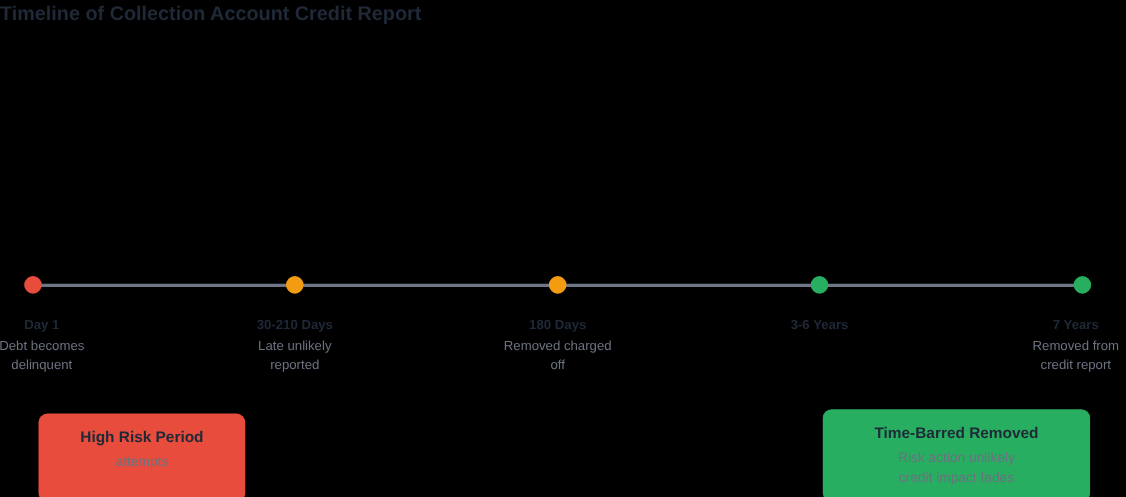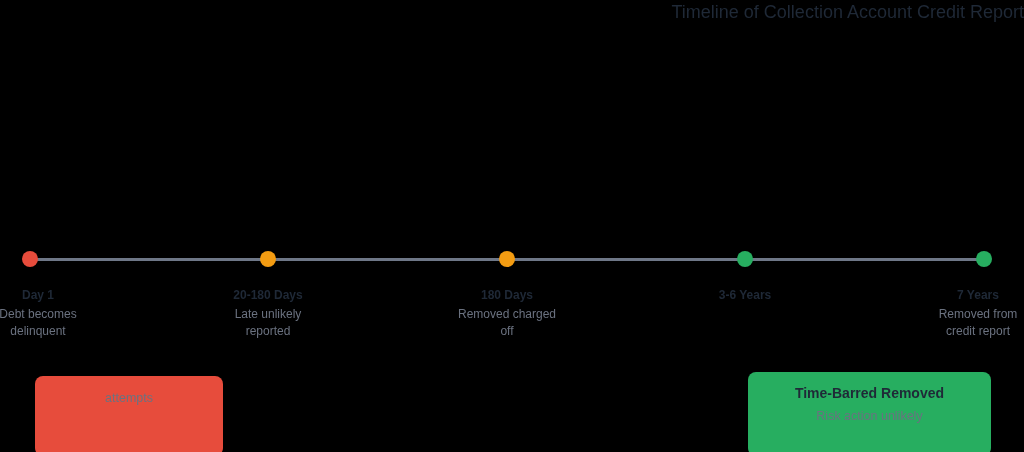--- a/index.html
+++ b/index.html
@@ -6,22 +6,22 @@
   html,body { background:#000; }
   .canvas {
     position:relative;
     width:1024px; height:452px;
     background:#000;
     overflow:hidden;
     font-family:"Liberation Sans", sans-serif;
   }
   .title {
     position:absolute; top:2px; left:0; width:100%;
-    text-align:right;
-    font-size:18px; font-weight:400;
+    text-align:left;
+    font-size:18px; font-weight:700;
     color:#1f2937;
   }
   .timeline-line {
     position:absolute; left:30px; top:258px;
     width:954px; height:3px;
     background:#6e7787; border-radius:2px;
   }
   .t-item { position:absolute; top:259px; width:0; }
   .t-dot {
     position:absolute; left:-8px; top:-8px;
@@ -71,21 +71,21 @@
     <div class="t-label">
       <div class="t-period">Day 1</div>
       <div class="t-desc">Debt becomes</div>
       <div class="t-desc">delinquent</div>
     </div>
   </div>
 
   <div class="t-item" style="left:268px">
     <span class="t-dot" style="background: rgb(243, 156, 18);"></span>
     <div class="t-label">
-      <div class="t-period">20-180 Days</div>
+      <div class="t-period">30-210 Days</div>
       <div class="t-desc">Late unlikely</div>
       <div class="t-desc">reported</div>
     </div>
   </div>
 
   <div class="t-item" style="left:507px">
     <span class="t-dot" style="background: rgb(243, 156, 18);"></span>
     <div class="t-label">
       <div class="t-period">180 Days</div>
       <div class="t-desc">Removed charged</div>
@@ -103,21 +103,23 @@
   <div class="t-item last" style="left:984px">
     <span class="t-dot" style="background: rgb(39, 174, 96);"></span>
     <div class="t-label">
       <div class="t-period">7 Years</div>
       <div class="t-desc">Removed from</div>
       <div class="t-desc">credit report</div>
     </div>
   </div>
 
   <div class="callout callout-high-risk" style="background: rgb(231, 76, 60);">
+    <div class="callout-title">High Risk Period</div>
     <div class="callout-sub">attempts</div>
   </div>
 
   <div class="callout callout-time-barred" style="background: rgb(39, 174, 96);">
     <div class="callout-title">Time-Barred Removed</div>
     <div class="callout-sub">Risk action unlikely</div>
+    <div class="callout-sub">credit impact fades</div>
   </div>
 
 </div>
 
 </body></html>

